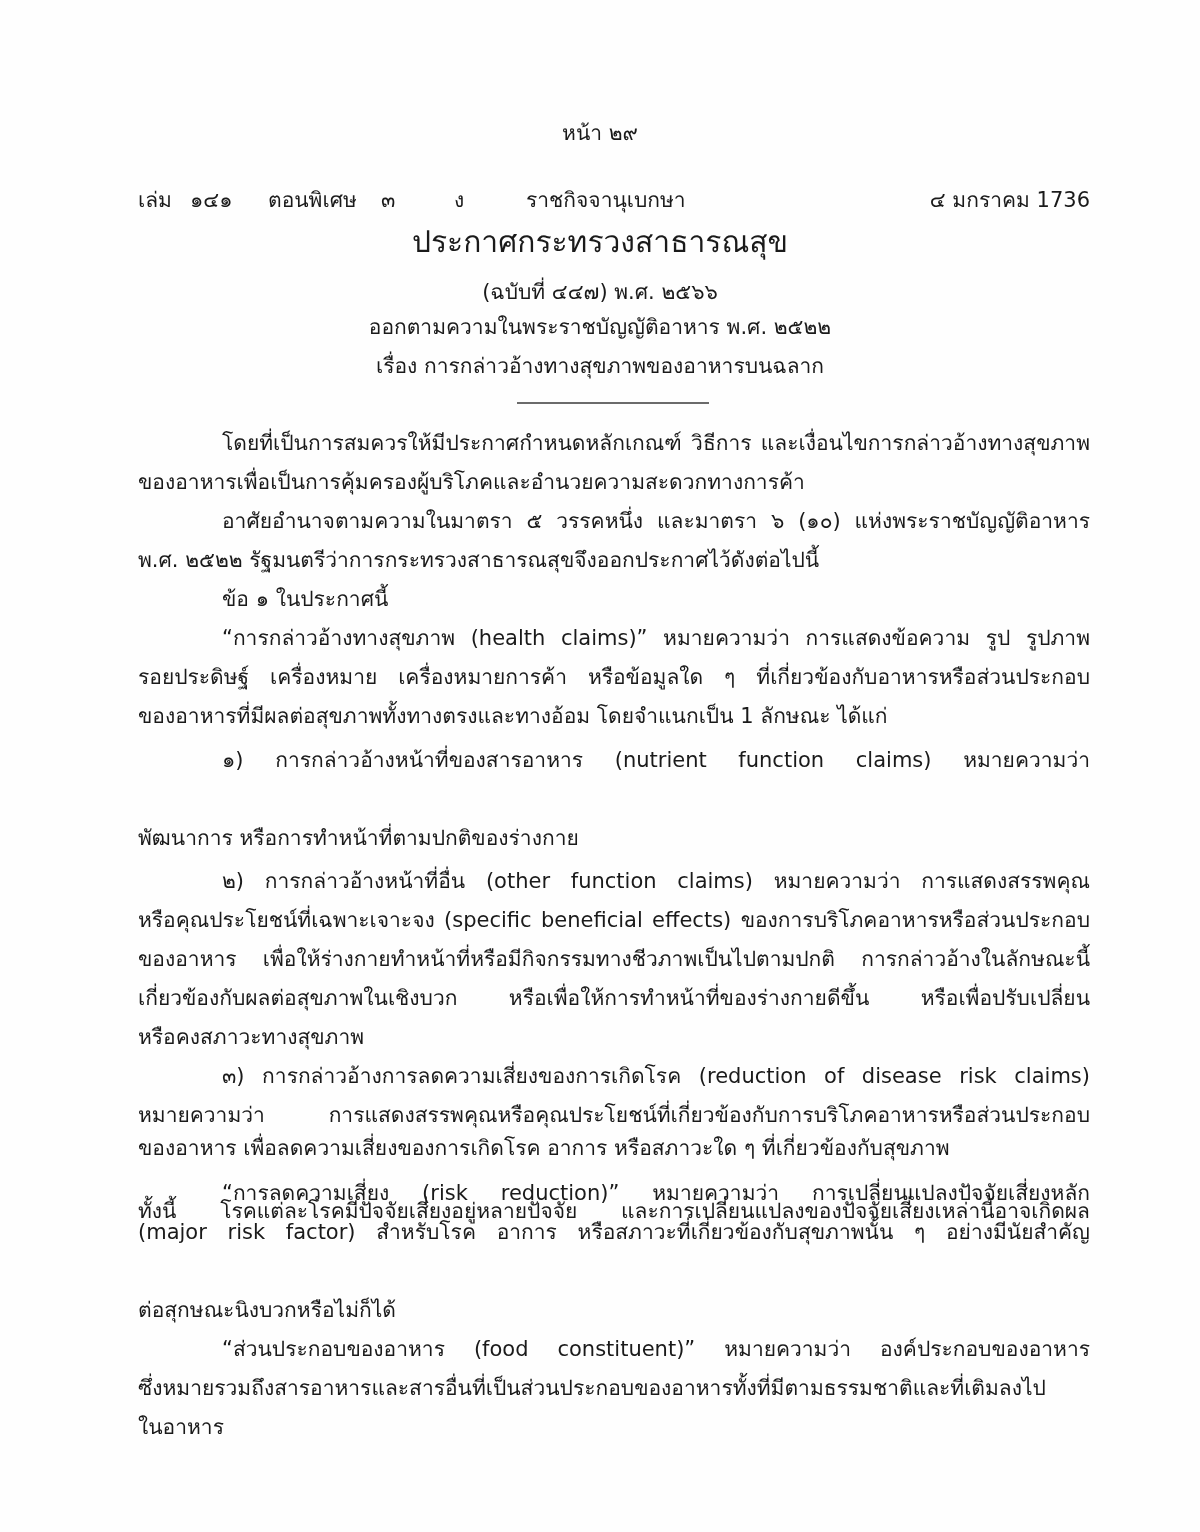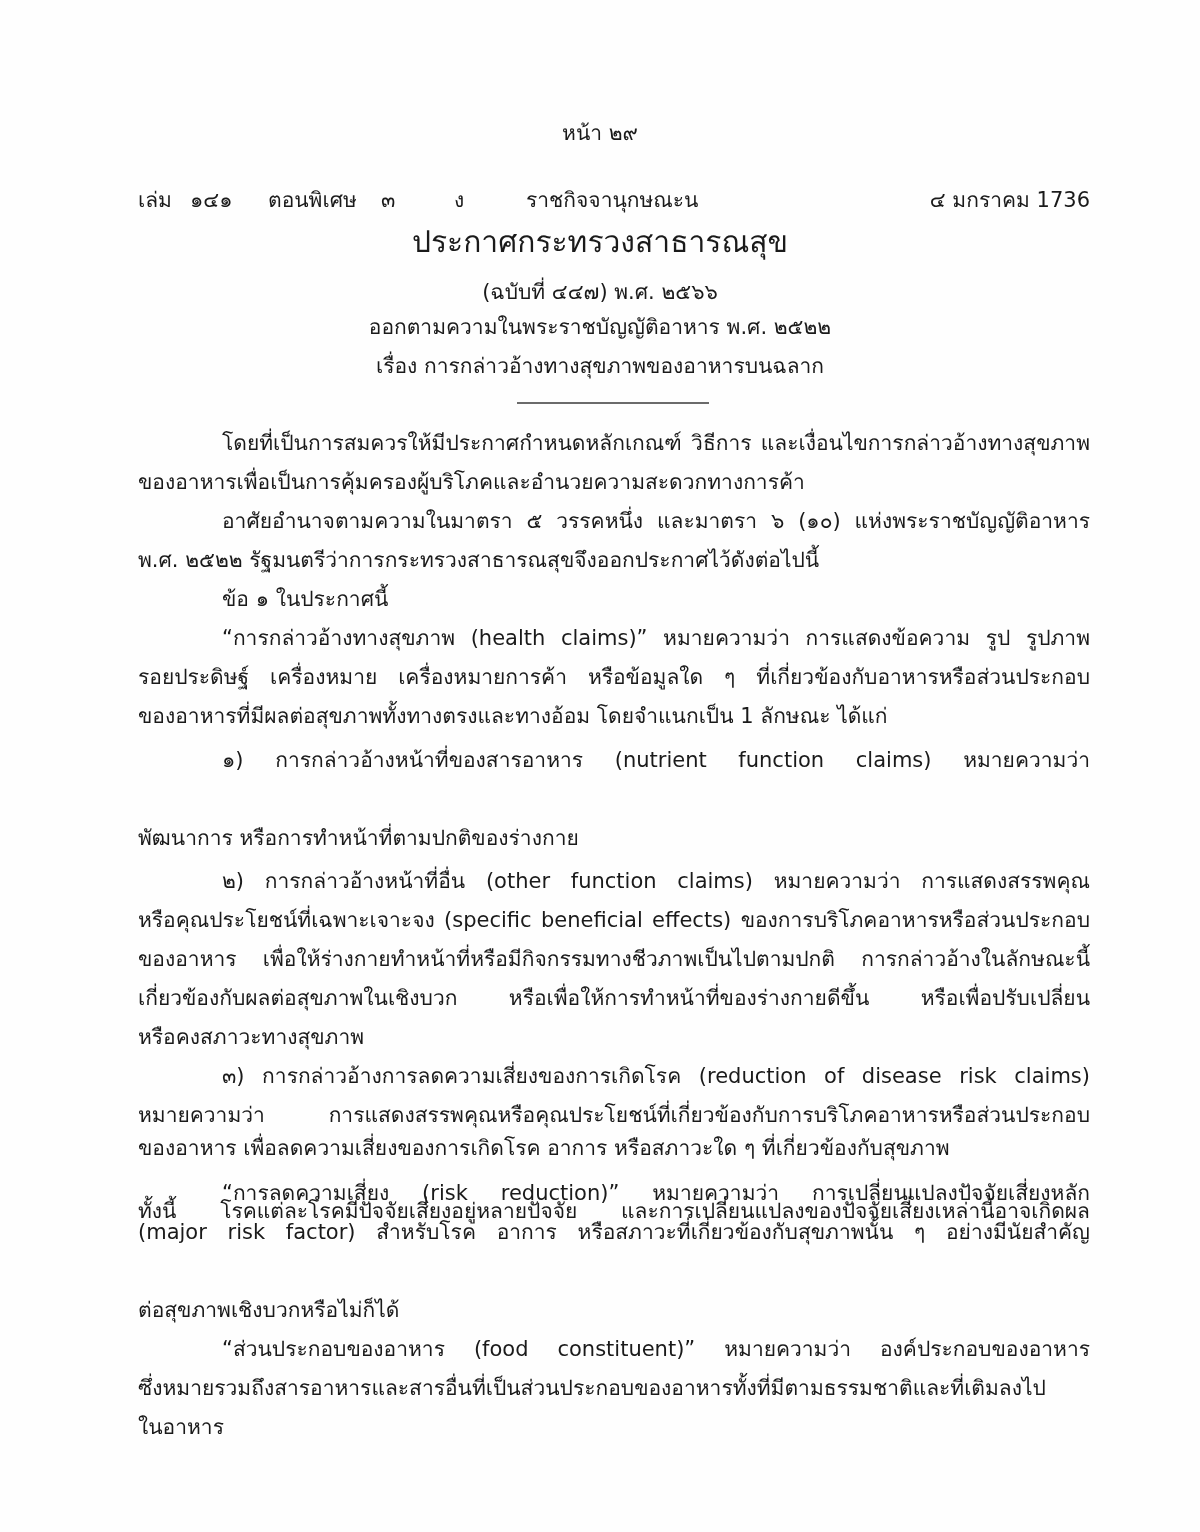--- a/index.html
+++ b/index.html
@@ -24,21 +24,21 @@
 <div class="page">
 
   <div class="ln center hdr" style="top:118px;">หน้า ๒๙</div>
 
   <div class="ln hdr hdr-row" style="top:157px; left:0; width:1200px; height:30px;">
     <span style="left:138px;">เล่ม</span>
     <span style="left:190px;">๑๔๑</span>
     <span style="left:268px;">ตอนพิเศษ</span>
     <span style="left:381px;">๓</span>
     <span style="left:454px;">ง</span>
-    <span style="left:526px;">ราชกิจจานุกษณะน</span>
+    <span style="left:526px;">ราชกิจจานุเบกษา</span>
     <span style="right:110px;">๔ มกราคม 1736</span>
   </div>
 
   <div class="ln center title" style="top:222px;">ประกาศกระทรวงสาธารณสุข</div>
   <div class="ln center sub" style="top:277px;">(ฉบับที่ ๔๔๗) พ.ศ. ๒๕๖๖</div>
   <div class="ln center sub" style="top:312px;">ออกตามความในพระราชบัญญัติอาหาร พ.ศ. ๒๕๒๒</div>
   <div class="ln center sub" style="top:351px;">เรื่อง  การกล่าวอ้างทางสุขภาพของอาหารบนฉลาก</div>
 
   <div class="divider"></div>
 
@@ -61,19 +61,19 @@
   <div class="ln just" style="top:983px;">เกี่ยวข้องกับผลต่อสุขภาพในเชิงบวก  หรือเพื่อให้การทำหน้าที่ของร่างกายดีขึ้น  หรือเพื่อปรับเปลี่ยน</div>
   <div class="ln plain" style="top:1022px;">หรือคงสภาวะทางสุขภาพ</div>
 
   <div class="ln just ind" style="top:1061px;">๓)  การกล่าวอ้างการลดความเสี่ยงของการเกิดโรค (reduction of disease risk claims)</div>
   <div class="ln just" style="top:1100px;">หมายความว่า  การแสดงสรรพคุณหรือคุณประโยชน์ที่เกี่ยวข้องกับการบริโภคอาหารหรือส่วนประกอบ</div>
   <div class="ln plain" style="top:1133px;">ของอาหาร  เพื่อลดความเสี่ยงของการเกิดโรค  อาการ  หรือสภาวะใด ๆ  ที่เกี่ยวข้องกับสุขภาพ</div>
 
   <div class="ln just ind" style="top:1178px;">“การลดความเสี่ยง (risk reduction)” หมายความว่า การเปลี่ยนแปลงปัจจัยเสี่ยงหลัก</div>
   <div class="ln just" style="top:1217px;">(major risk factor) สำหรับโรค อาการ หรือสภาวะที่เกี่ยวข้องกับสุขภาพนั้น ๆ อย่างมีนัยสำคัญ</div>
   <div class="ln just" style="top:1196px;">ทั้งนี้ โรคแต่ละโรคมีปัจจัยเสี่ยงอยู่หลายปัจจัย  และการเปลี่ยนแปลงของปัจจัยเสี่ยงเหล่านี้อาจเกิดผล</div>
-  <div class="ln plain" style="top:1295px;">ต่อสุขภาพเชิงบวกหรือไม่ก็ได้</div>
+  <div class="ln plain" style="top:1295px;">ต่อสุกษณะนิงบวกหรือไม่ก็ได้</div>
 
   <div class="ln just ind" style="top:1334px;">“ส่วนประกอบของอาหาร (food constituent)” หมายความว่า องค์ประกอบของอาหาร</div>
   <div class="ln just" style="top:1373px;">ซึ่งหมายรวมถึงสารอาหารและสารอื่นที่เป็นส่วนประกอบของอาหารทั้งที่มีตามธรรมชาติและที่เติมลงไป</div>
   <div class="ln plain" style="top:1412px;">ในอาหาร</div>
 
 </div>
 
 </body></html>

